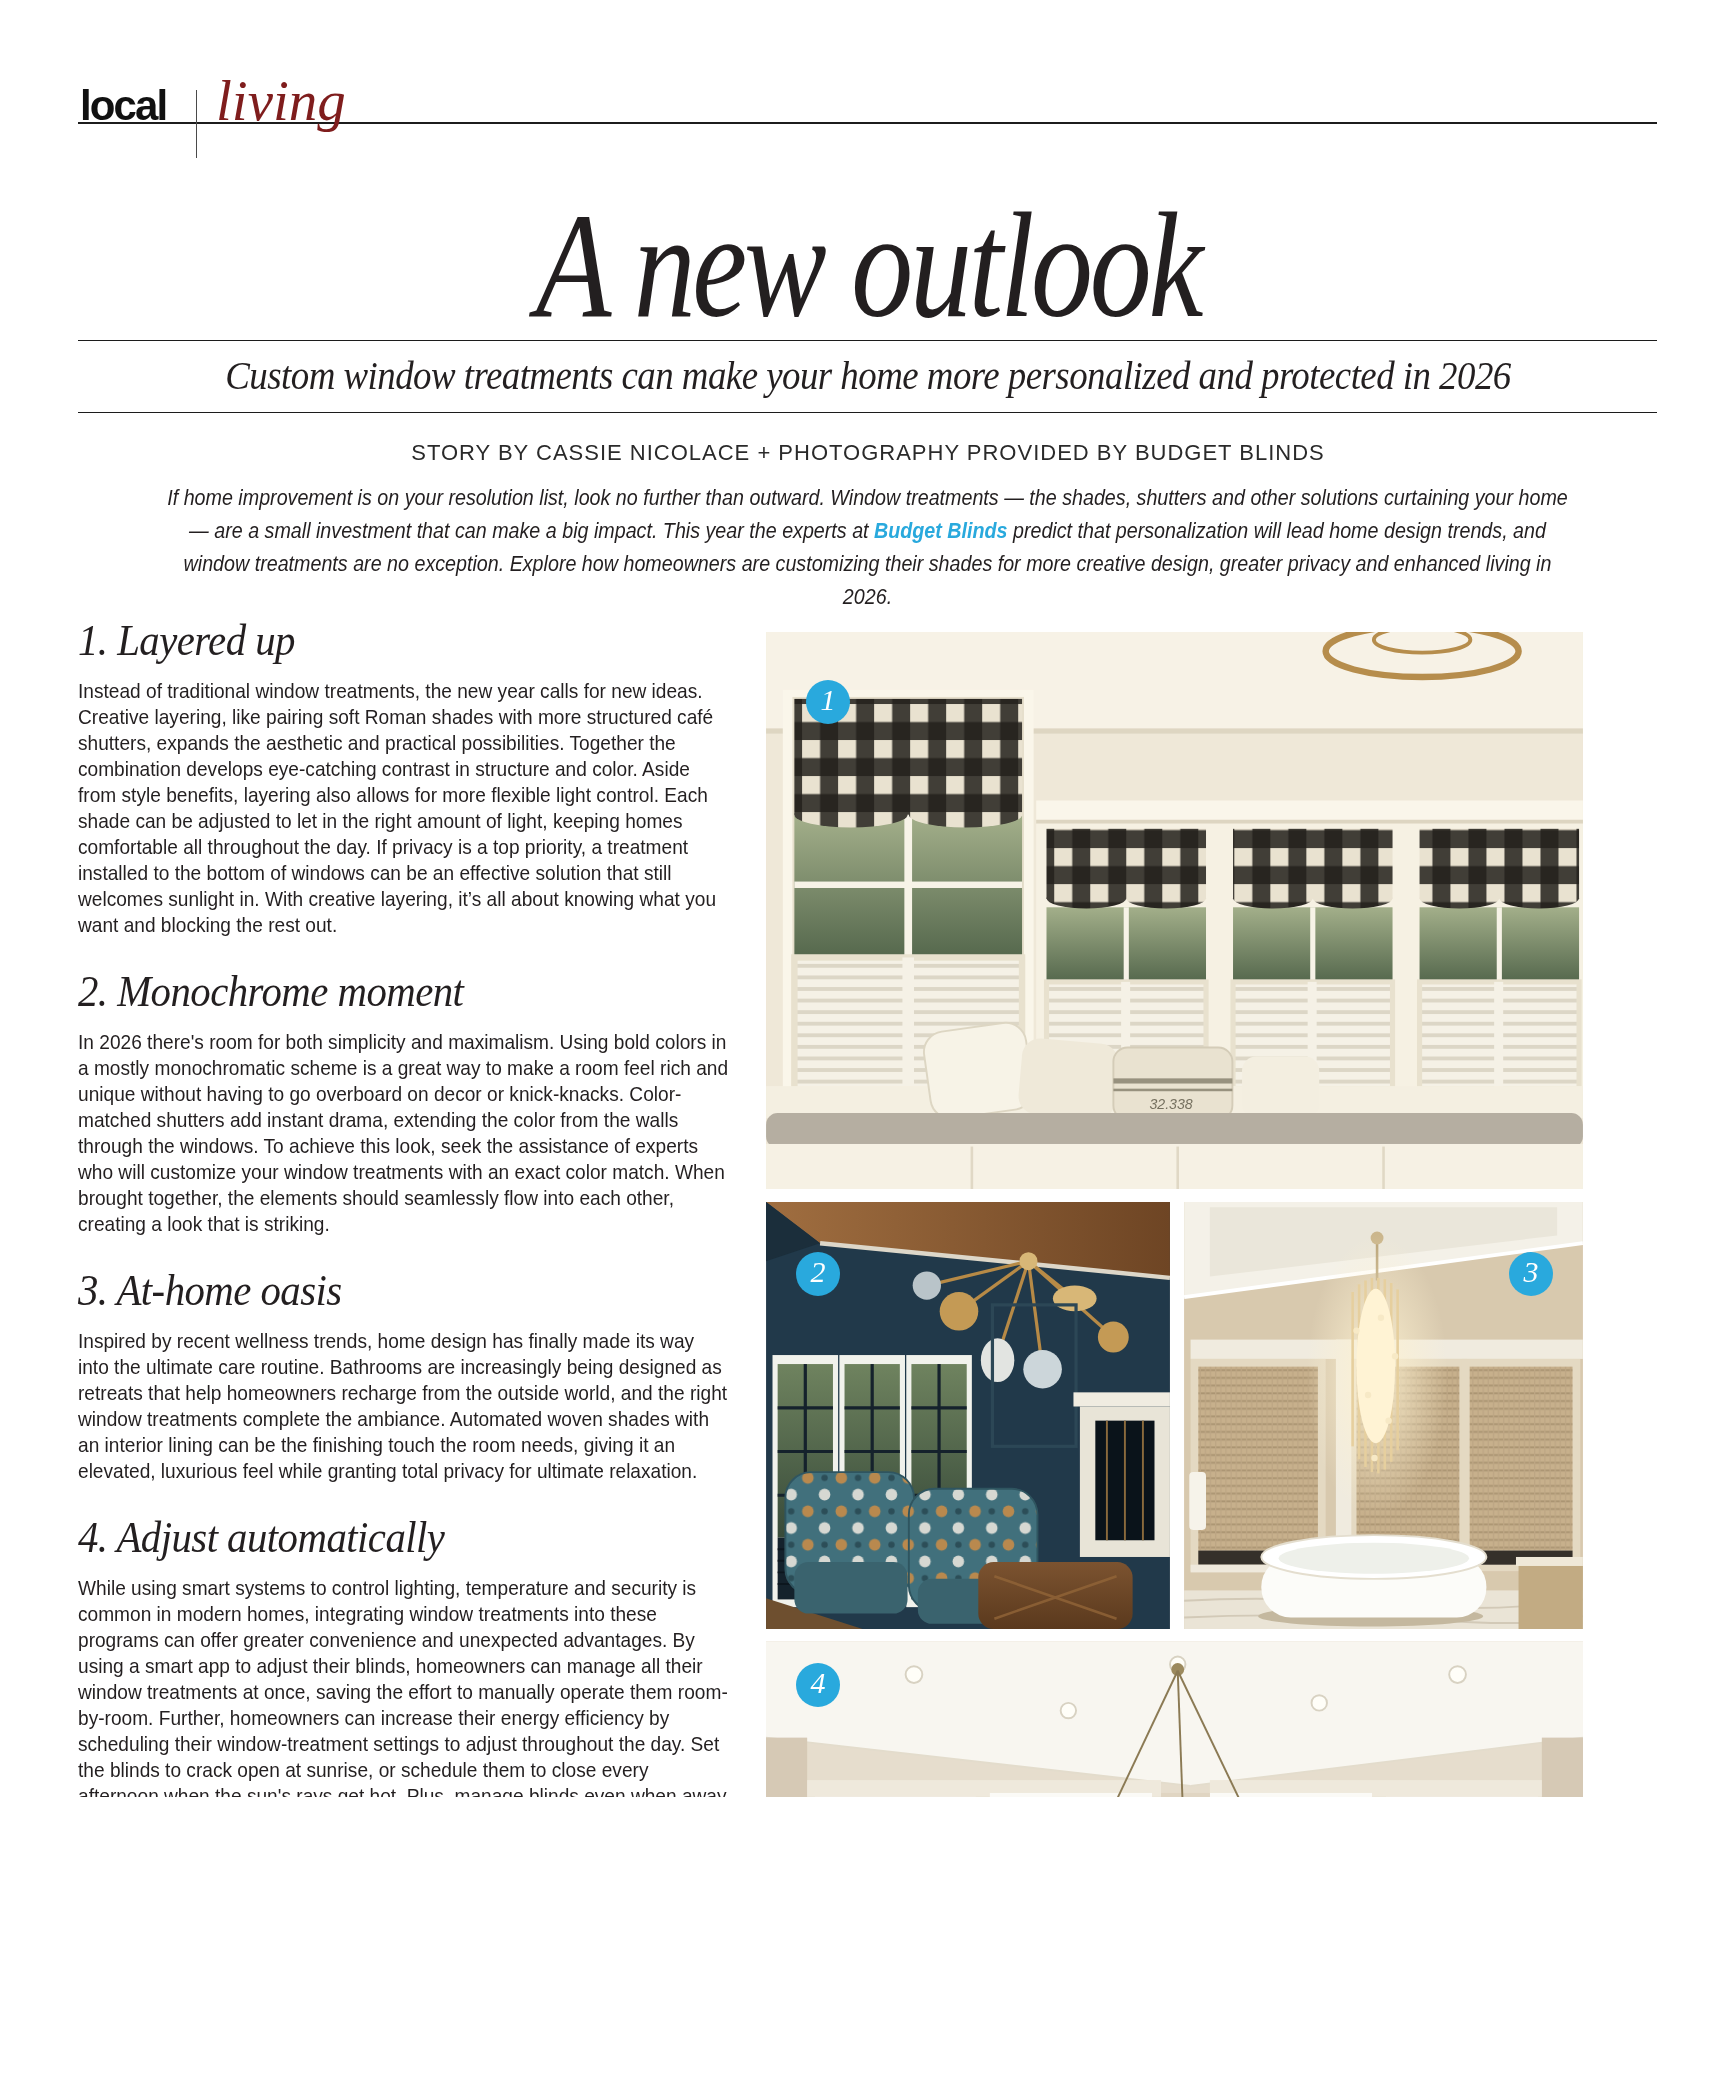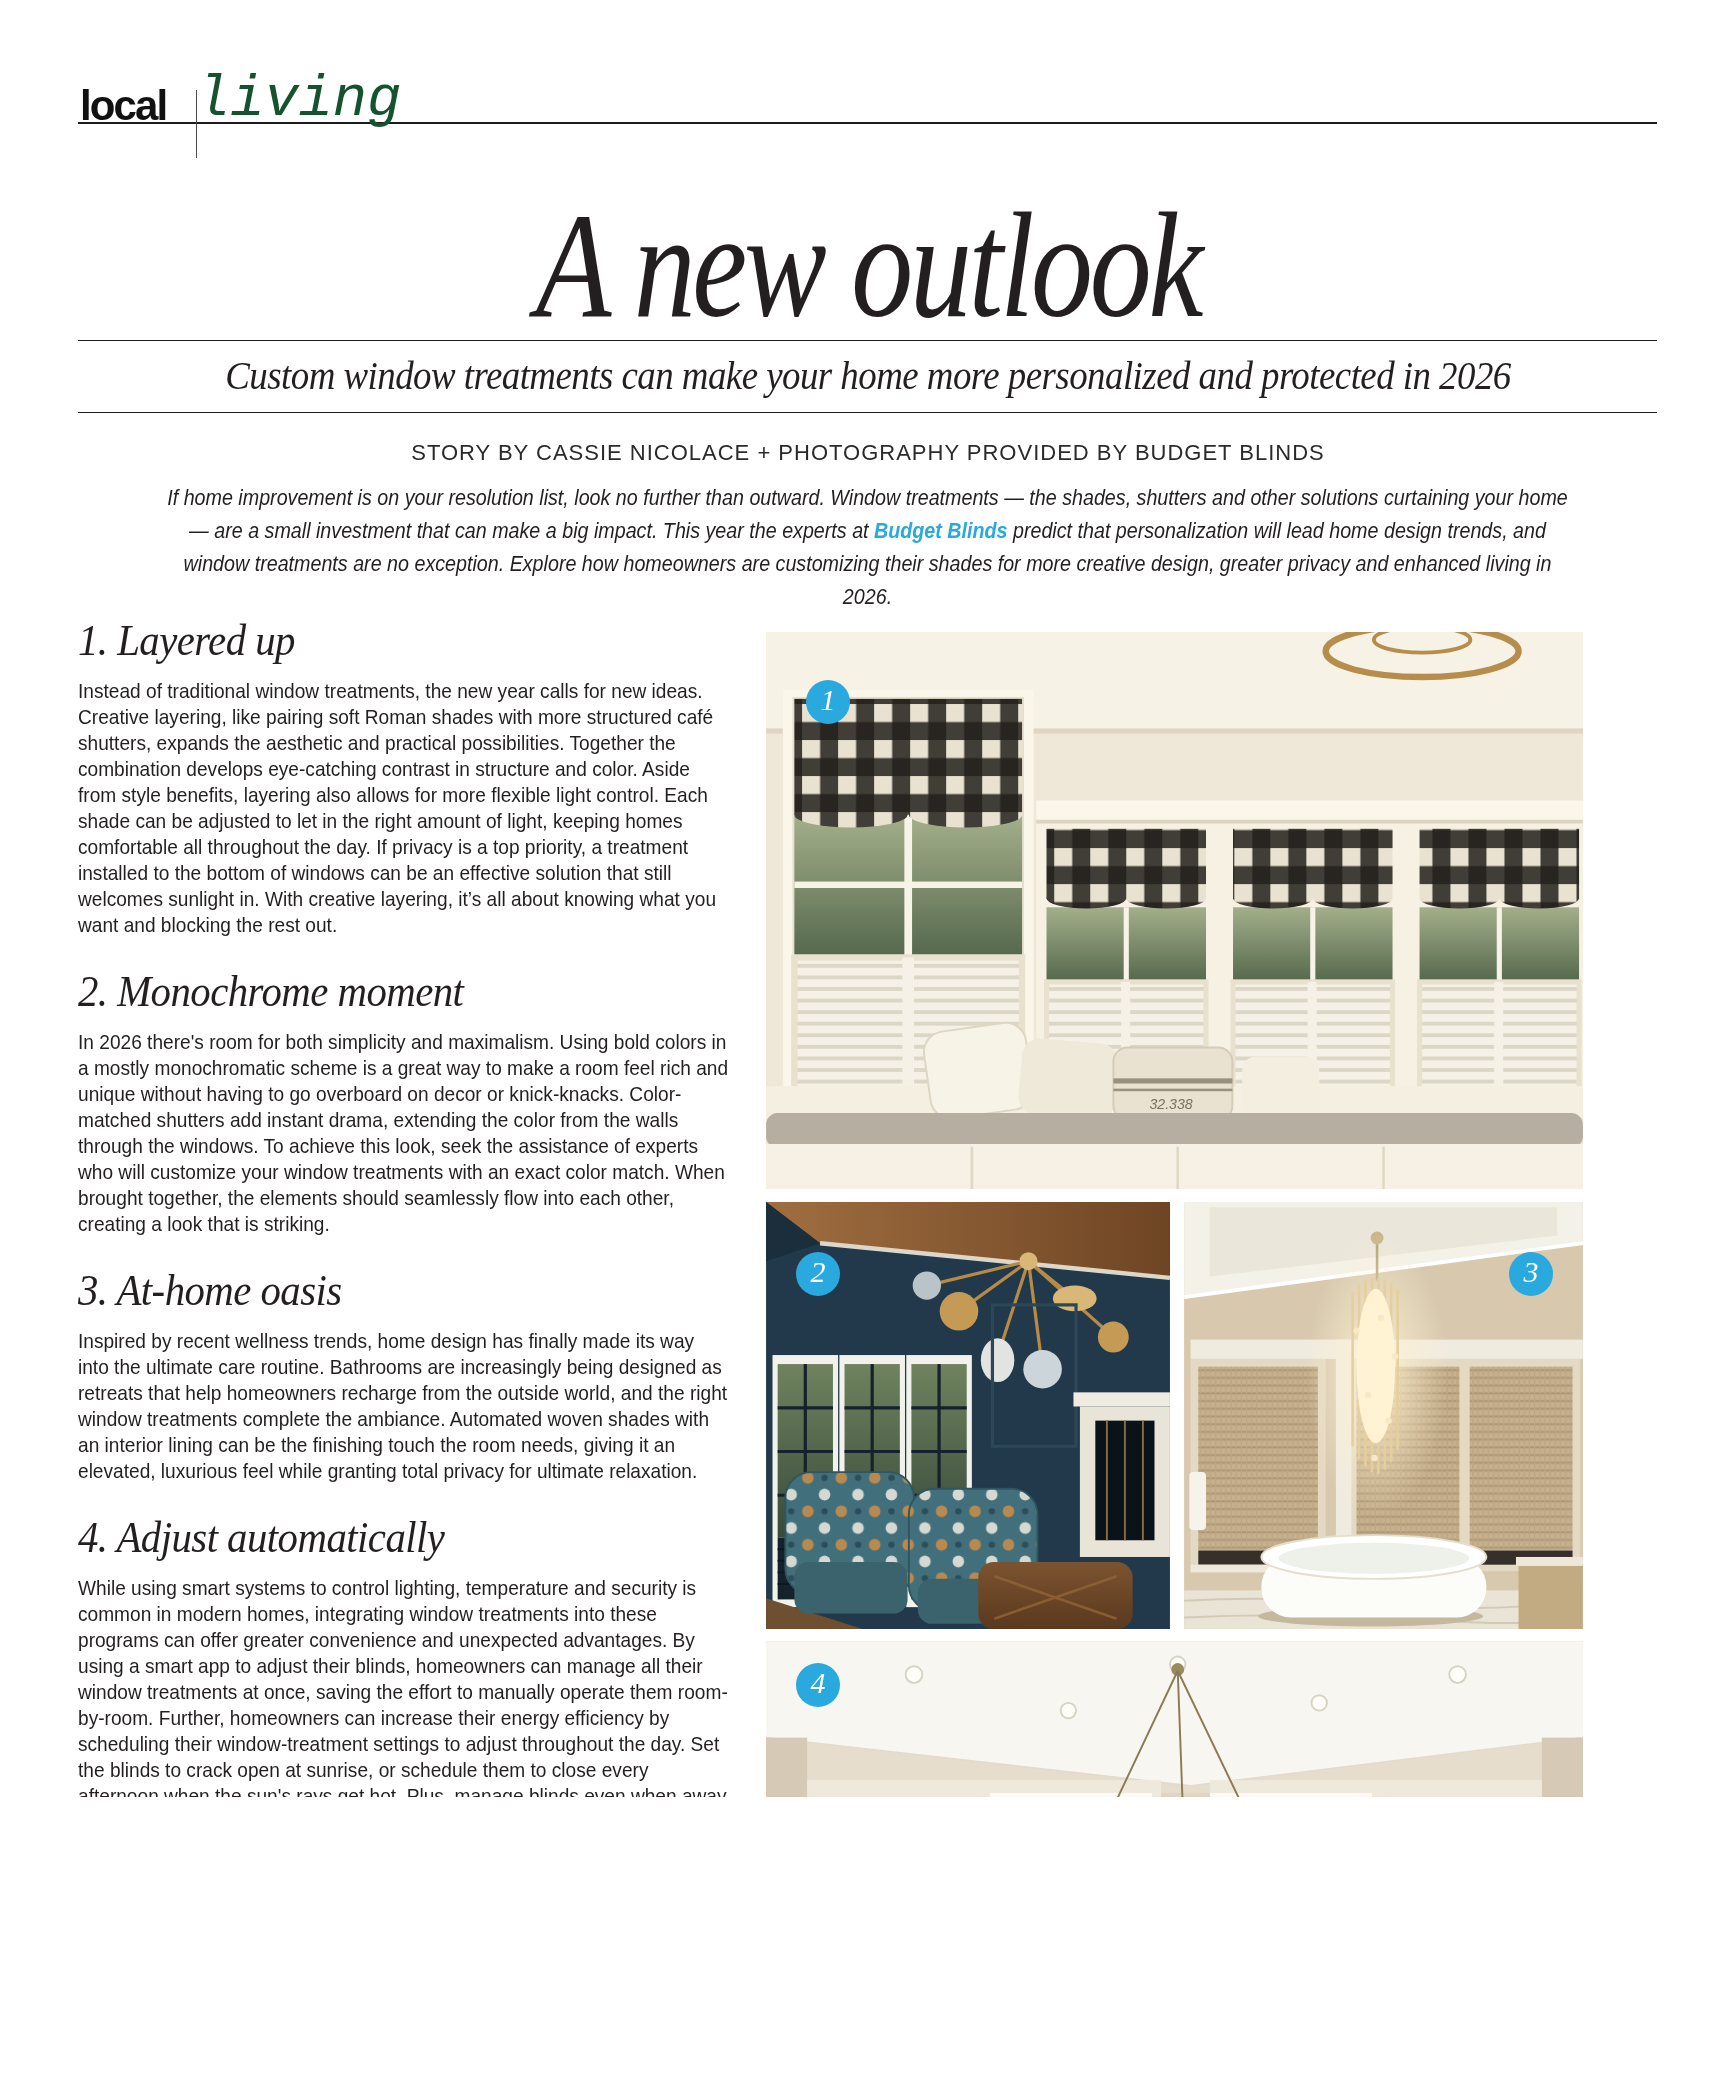--- a/index.html
+++ b/index.html
@@ -4,22 +4,22 @@
 <style>
   html,body{margin:0;padding:0;background:#ffffff;}
   .page{position:relative;width:1736px;height:1797px;background:#ffffff;overflow:hidden;
         color:#231f20;font-family:"Liberation Sans",sans-serif;border-radius:15px;}
 
   
   .masthead-rule{position:absolute;left:78px;top:122px;width:1579px;height:1.9px;background:#1c1c1c;}
   .logo-local{position:absolute;left:80px;top:85px;font-size:42px;font-weight:bold;
               letter-spacing:-1.9px;color:#111;line-height:1;}
   .logo-divider{position:absolute;left:196px;top:90px;width:1.3px;height:68px;background:#4a4a4a;}
-  .logo-living{position:absolute;left:196px;top:72px;font-family:Liberation Mono, monospace;
-               font-style:italic;font-size:57px;color:#14532d;line-height:1;}
+  .logo-living{position:absolute;left:216px;top:72px;font-family:Liberation Serif, serif;
+               font-style:italic;font-size:57px;color:#7f1d1d;line-height:1;}
   .banner{position:absolute;left:697px;top:89px;width:207px;height:71px;background:#29a9dd;
           display:flex;align-items:center;justify-content:center;}
   .banner-text{color:#fff;font-weight:bold;font-size:27px;letter-spacing:1.3px;
                transform:scaleX(0.82);white-space:nowrap;}
 
   
   .title{position:absolute;left:0;top:190px;width:1736px;margin:0;text-align:center;
          font-family:"Liberation Serif",serif;font-style:italic;font-weight:normal;
          font-size:151px;line-height:1;letter-spacing:-3.9px;
          transform:scaleX(0.82);transform-origin:center top;}

